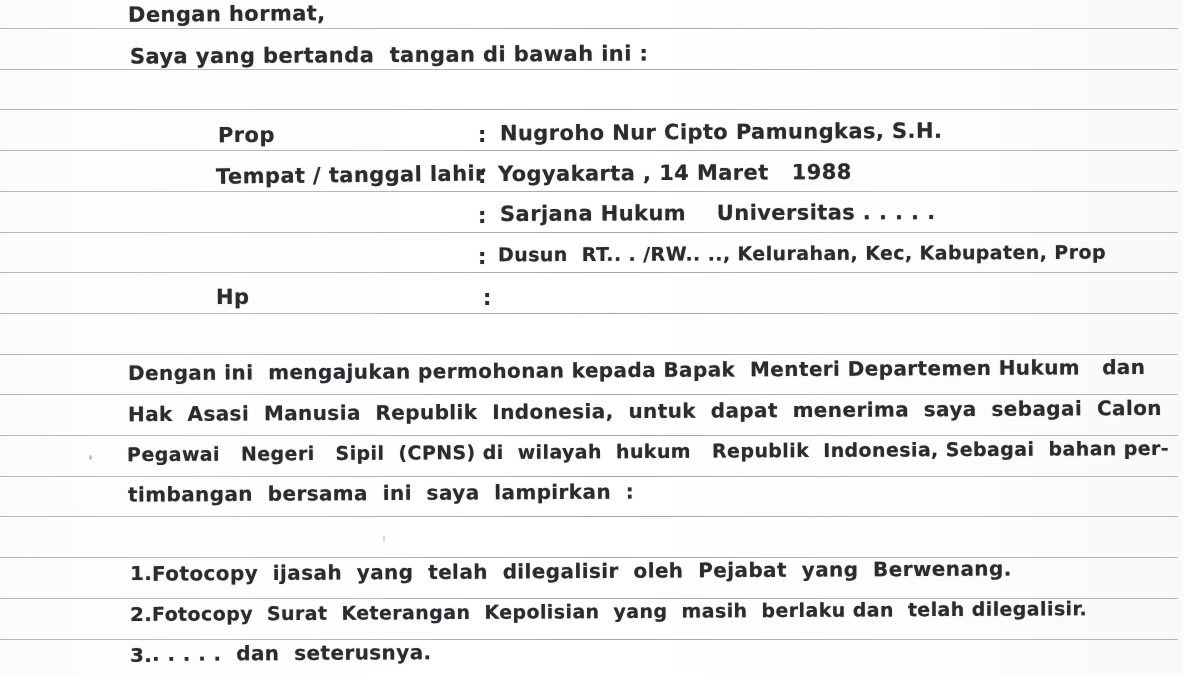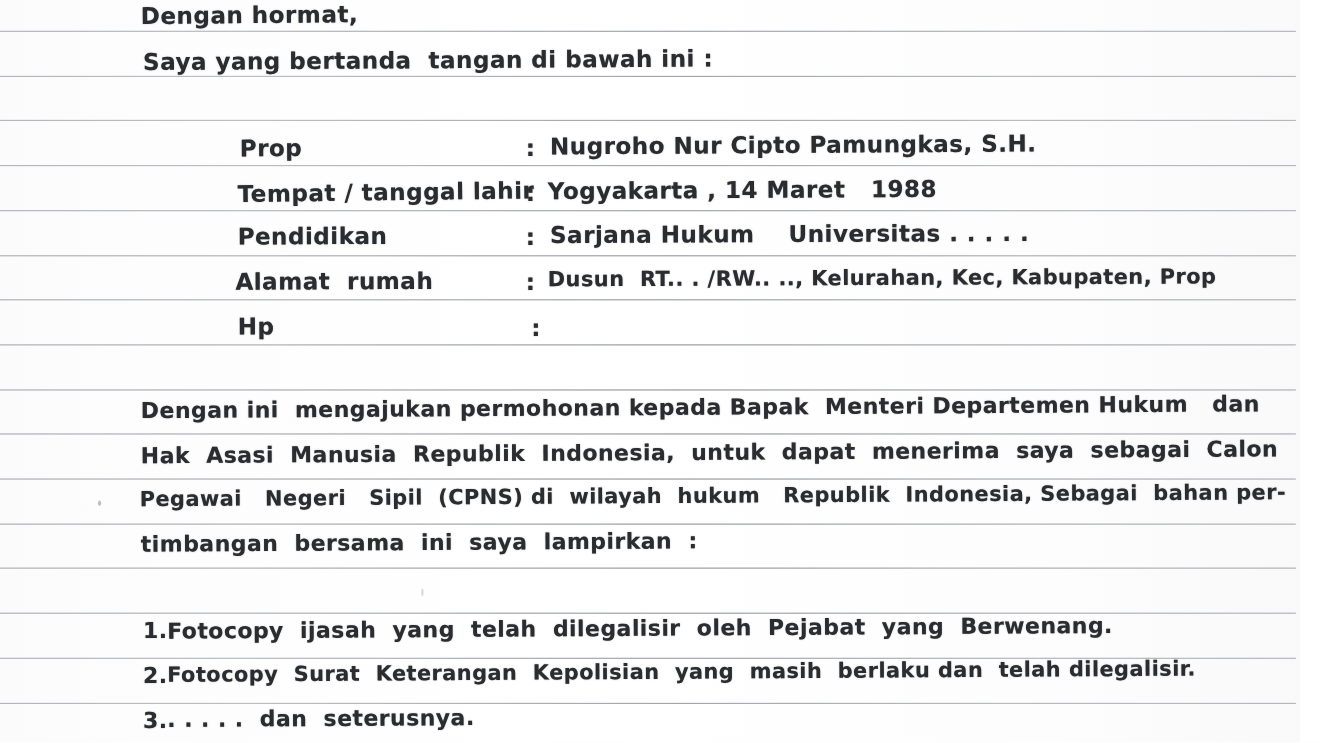--- a/index.html
+++ b/index.html
@@ -157,25 +157,23 @@
     <div class="hw lead tilt-b" style="left:130px; top:43px;">Saya yang bertanda  tangan di bawah ini :</div>
 
     <div class="hw fld-lbl tilt-b" style="left:218px; top:123px;">Prop</div>
     <div class="hw fld-sep" style="left:478px; top:123px;">:</div>
     <div class="hw fld-val tilt-b" style="left:500px; top:120px;">Nugroho Nur Cipto Pamungkas, S.H.</div>
 
     <div class="hw fld-lbl tilt-c" style="left:216px; top:163px;">Tempat / tanggal lahir</div>
     <div class="hw fld-sep" style="left:478px; top:164px;">:</div>
     <div class="hw fld-val tilt-b" style="left:498px; top:161px;">Yogyakarta , 14 Maret   1988</div>
 
-    <div class="hw fld-lbl tilt-d" style="left:216px; top:203px;">Pendidikan</div>
     <div class="hw fld-sep" style="left:478px; top:204px;">:</div>
     <div class="hw fld-val tilt-d" style="left:500px; top:201px;">Sarjana Hukum    Universitas . . . . .</div>
 
-    <div class="hw fld-lbl tilt-d" style="left:214px; top:244px;">Alamat  rumah</div>
     <div class="hw fld-sep" style="left:478px; top:245px;">:</div>
     <div class="hw fld-val tilt-d" style="left:498px; top:242px; font-size:19px;">Dusun  RT.. . /RW.. .., Kelurahan, Kec, Kabupaten, Prop</div>
 
     <div class="hw fld-lbl tilt-d" style="left:216px; top:285px;">Hp</div>
     <div class="hw fld-sep" style="left:483px; top:286px;">:</div>
     <div class="hw fld-val" style="left:505px; top:283px;"></div>
 
     <div class="hw body-ln tilt-b" style="left:128px; top:358px;">Dengan ini  mengajukan permohonan kepada Bapak  Menteri Departemen Hukum   dan</div>
     <div class="hw body-ln tilt-b" style="left:128px; top:399px;">Hak  Asasi  Manusia  Republik  Indonesia,  untuk  dapat  menerima  saya  sebagai  Calon</div>
     <div class="hw body-ln tilt-b" style="left:127px; top:440px; font-size:19px;">Pegawai   Negeri   Sipil  (CPNS) di  wilayah  hukum   Republik  Indonesia, Sebagai  bahan per-</div>

